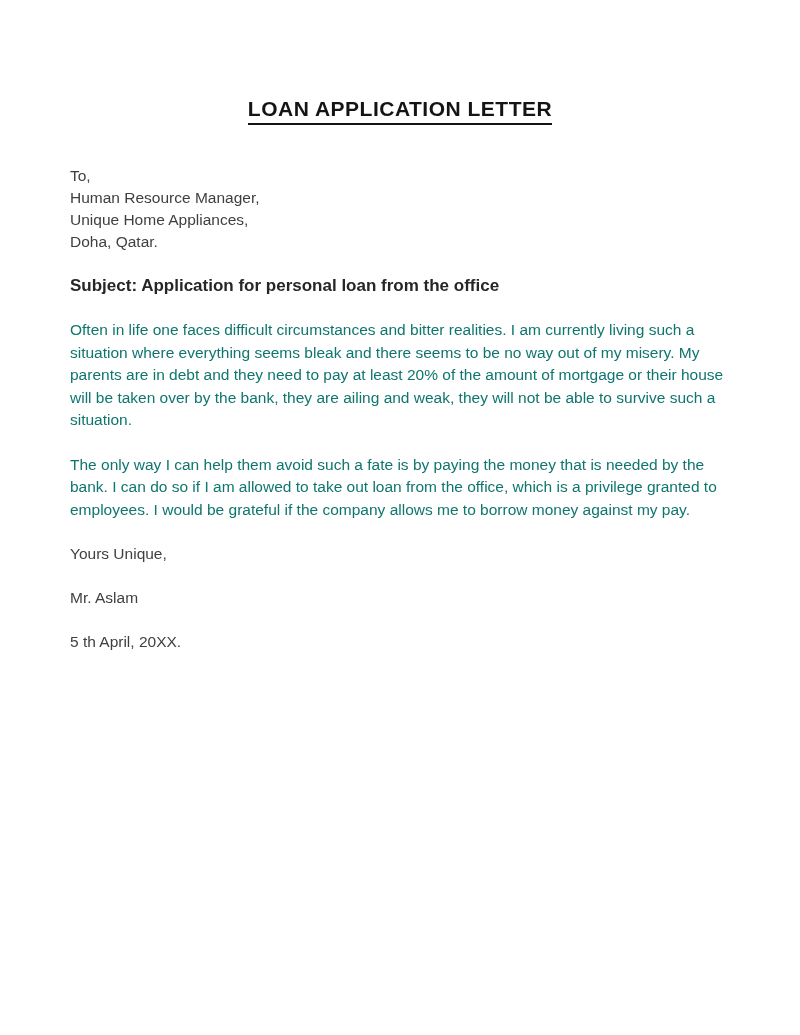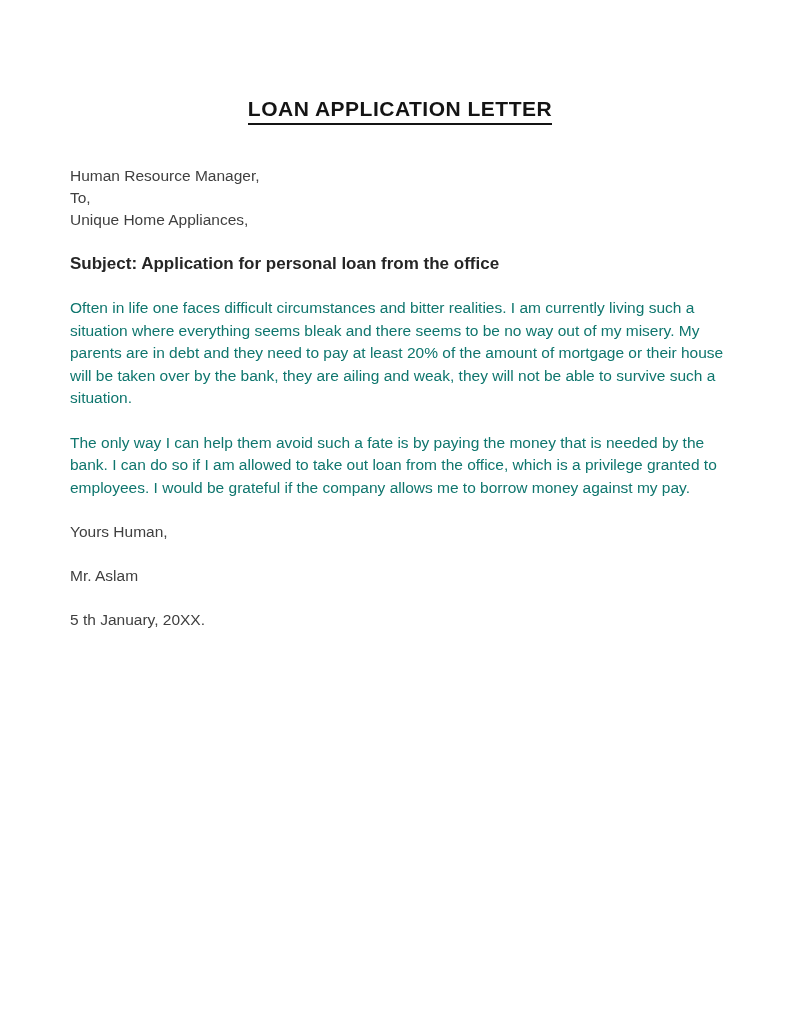--- a/index.html
+++ b/index.html
@@ -64,31 +64,32 @@
 </head>
 <body>
 
 <div class="page">
 
   <div class="title-wrap">
     <span class="title">LOAN APPLICATION LETTER</span>
   </div>
 
   <div class="block">
+    <div class="line">To,</div>
     <div class="line">Human Resource Manager,</div>
-    <div class="line">To,</div>
     <div class="line">Unique Home Appliances,</div>
+    <div class="line">Doha, Qatar.</div>
   </div>
 
   <div class="subject">Subject: Application for personal loan from the office</div>
 
 
   <p class="para">Often in life one faces difficult circumstances and bitter realities. I am currently living such a situation where everything seems bleak and there seems to be no way out of my misery. My parents are in debt and they need to pay at least 20% of the amount of mortgage or their house will be taken over by the bank, they are ailing and weak, they will not be able to survive such a situation.</p>
 
   <p class="para">The only way I can help them avoid such a fate is by paying the money that is needed by the bank. I can do so if I am allowed to take out loan from the office, which is a privilege granted to employees. I would be grateful if the company allows me to borrow money against my pay.</p>
 
-  <div class="sig-line">Yours Human,</div>
+  <div class="sig-line">Yours Unique,</div>
 
   <div class="sig-line">Mr. Aslam</div>
 
-  <div class="sig-line">5 th January, 20XX.</div>
+  <div class="sig-line">5 th April, 20XX.</div>
 
 </div>
 
 </body></html>

